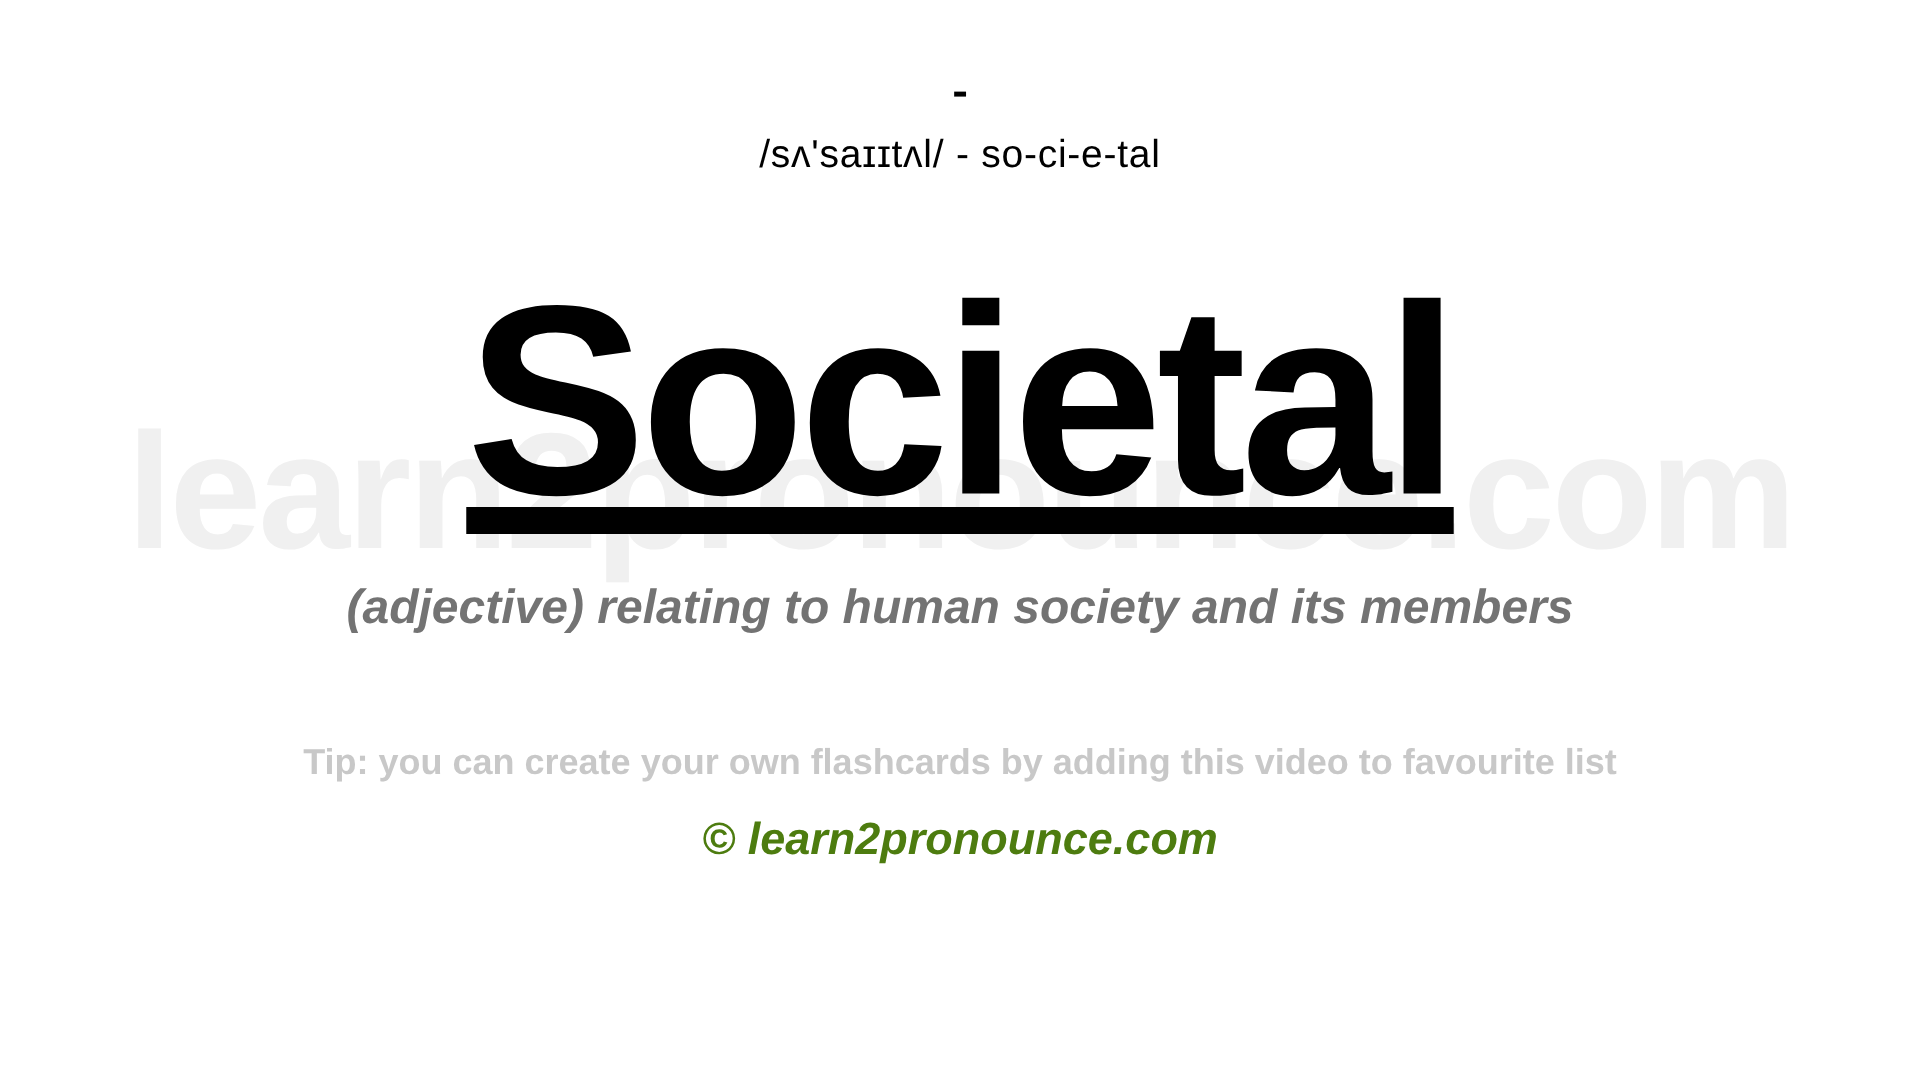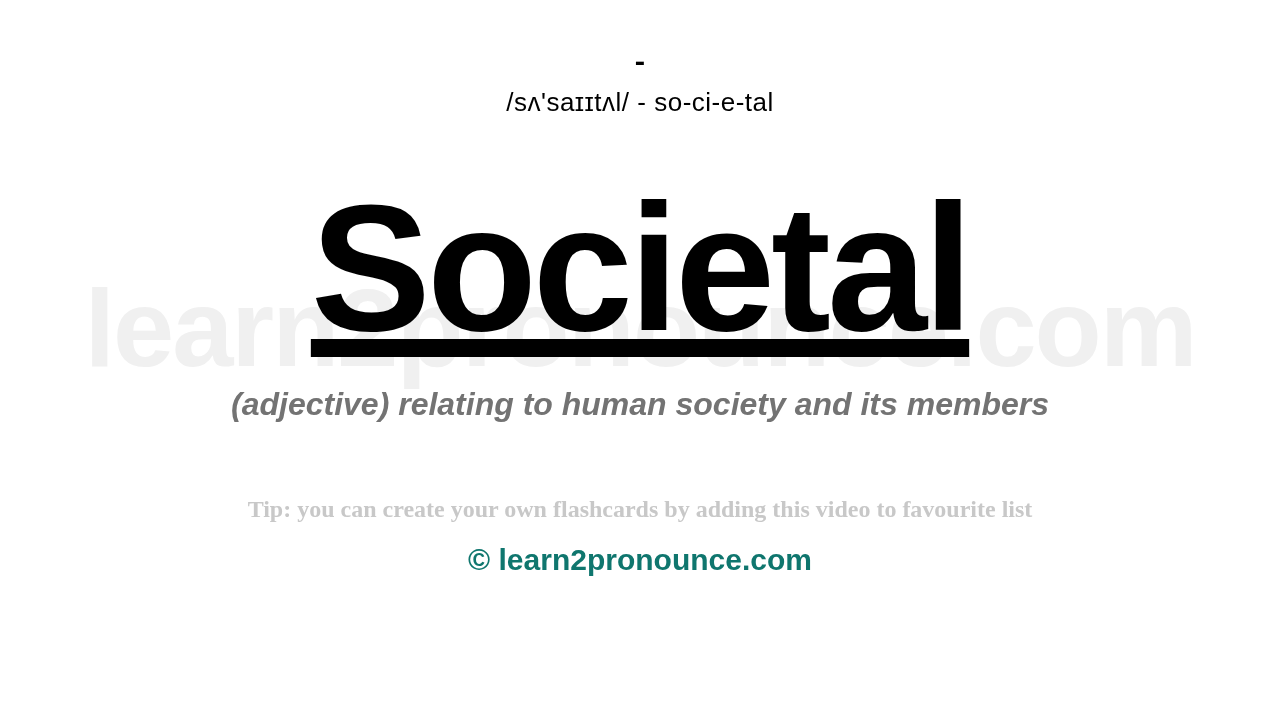--- a/index.html
+++ b/index.html
@@ -63,27 +63,27 @@
     font-style: italic;
     color: #737373;
   }
   .tip {
     margin-top: 70px;
     font-size: 24px;
     font-weight: 600;
     color: #c8c8c8;
     text-align: center;
     line-height: 1.35;
-    font-family: Liberation Serif, serif;
   }
   .copyright {
     margin-top: 18px;
     font-size: 30px;
     font-weight: 600;
-    color: #0f766e;
+    color: #4d7c0f;
+    font-style: italic;
   }
 </style>
 </head>
 <body>
 
 <div class="watermark">learn2pronounce.com</div>
 
 <div class="content">
   <div class="dash">-</div>
   <div class="ipa-line">/sʌ'saɪɪtʌl/ - so-ci-e-tal</div>

